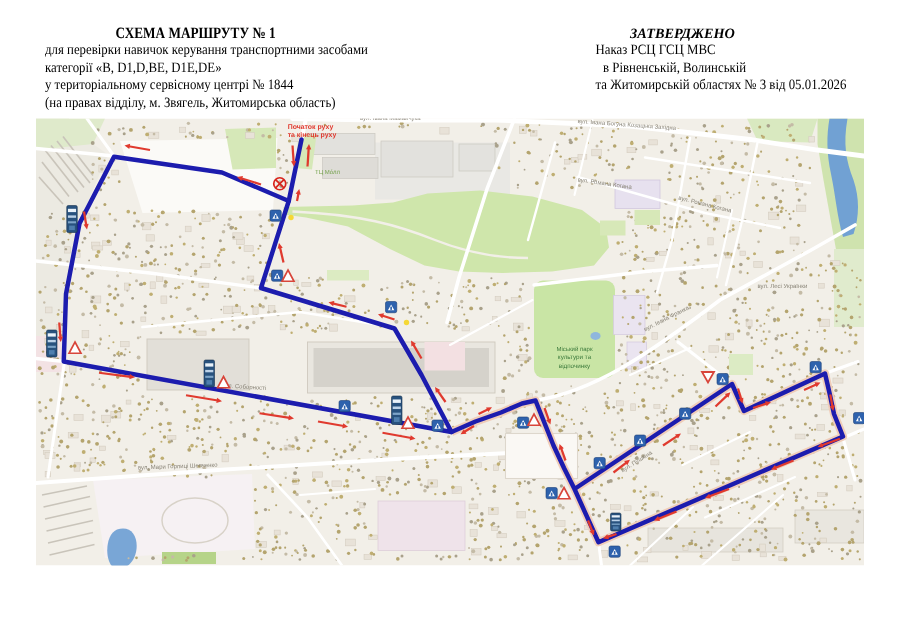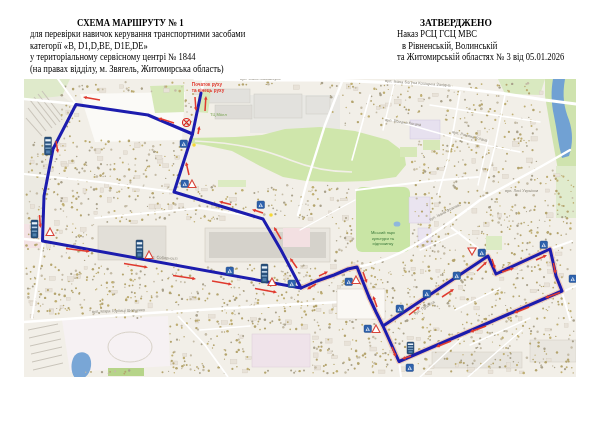--- a/index.html
+++ b/index.html
@@ -12,21 +12,21 @@
 <div class="hl" style="left:77px;top:17px;font-size:10.5px;font-weight:bold;transform:scaleX(0.84);transform-origin:left top;">СХЕМА МАРШРУТУ № 1</div>
 
 <div class="hl" style="left:30px;top:29px;font-size:9.5px;transform:scaleX(0.9);transform-origin:left top;">для перевірки навичок керування транспортними засобами</div>
 
 <div class="hl" style="left:30px;top:40.5px;font-size:9.5px;transform:scaleX(0.9);transform-origin:left top;">категорії «B, D1,D,BE, D1E,DE»</div>
 
 <div class="hl" style="left:30px;top:52px;font-size:9.5px;transform:scaleX(0.9);transform-origin:left top;">у територіальному сервісному центрі № 1844</div>
 
 <div class="hl" style="left:30px;top:63.5px;font-size:9.5px;transform:scaleX(0.9);transform-origin:left top;">(на правах відділу, м. Звягель, Житомирська область)</div>
 
-<div class="hl" style="left:420px;top:18px;font-size:9.5px;font-weight:bold;">ЗАТВЕРДЖЕНО</div>
+<div class="hl" style="left:420px;top:18px;font-size:9.5px;font-weight:bold;font-style:italic;">ЗАТВЕРДЖЕНО</div>
 
 <div class="hl" style="left:397px;top:29px;font-size:9.5px;transform:scaleX(0.9);transform-origin:left top;">Наказ РСЦ ГСЦ МВС</div>
 
 <div class="hl" style="left:402px;top:40.5px;font-size:9.5px;transform:scaleX(0.9);transform-origin:left top;">в Рівненській, Волинській</div>
 
 <div class="hl" style="left:397px;top:52px;font-size:9.5px;transform:scaleX(0.9);transform-origin:left top;">та Житомирській областях № 3 від 05.01.2026</div>
 
 <svg width="552" height="298" viewBox="24 79 552 298" style="position:absolute;left:24px;top:79px;">
 
 <rect x="24" y="79" width="552" height="298" fill="#f2efe8"></rect>

